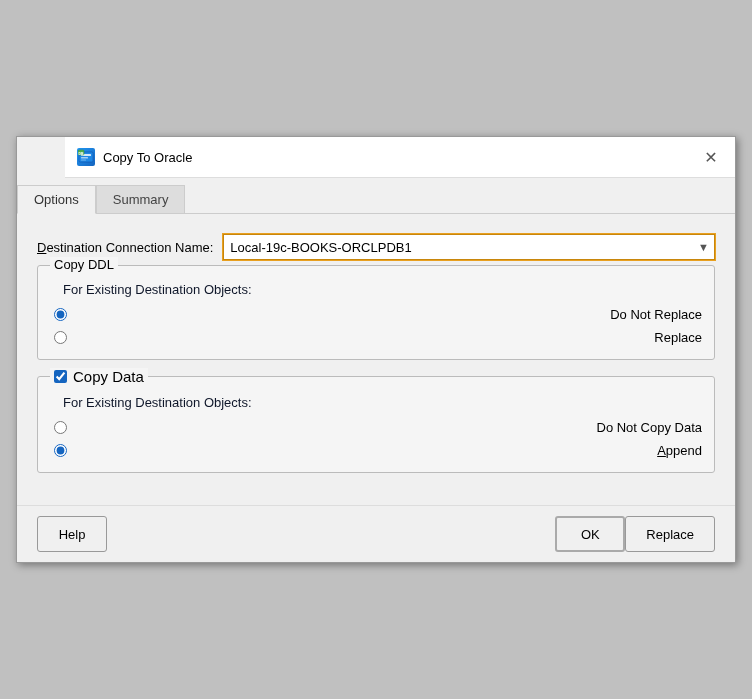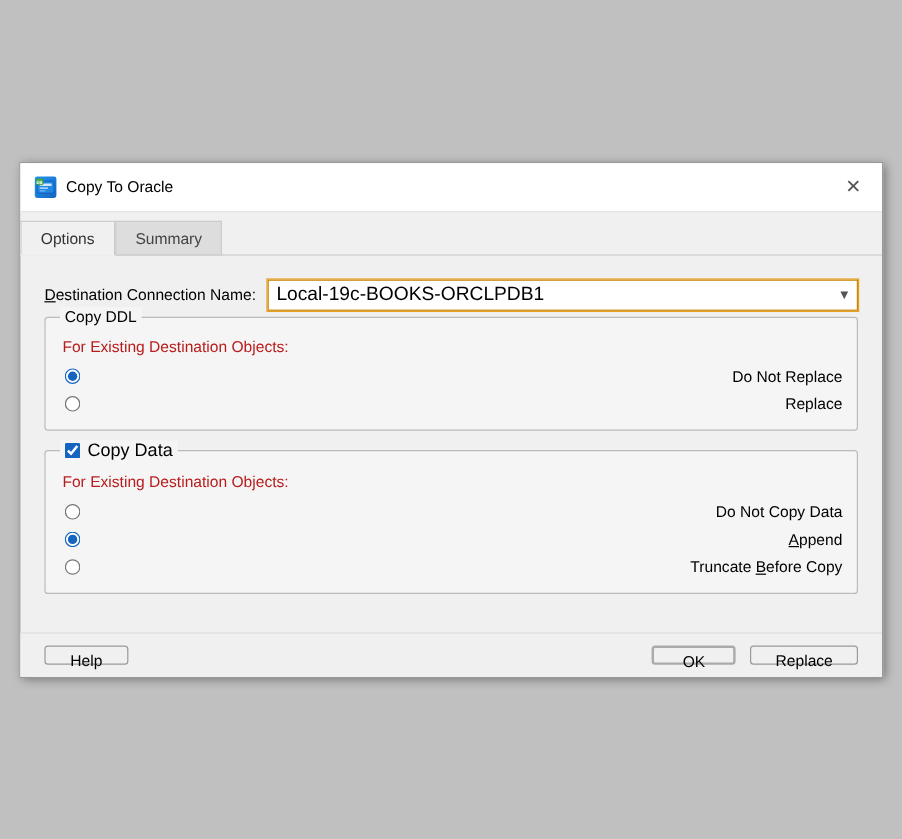--- a/index.html
+++ b/index.html
@@ -27,20 +27,21 @@
     }
 
     .title-bar {
       background: #fff;
       display: flex;
       align-items: center;
       justify-content: space-between;
       padding: 20px 12px;
       border-bottom: 1px solid #ddd;
       height: 36px;
+      margin-left: 48px;
     }
 
     .title-left {
       display: flex;
       align-items: center;
       gap: 8px;
     }
 
     .title-icon {
       width: 18px;
@@ -135,21 +136,21 @@
       position: relative;
       display: flex;
       align-items: center;
     }
 
     .select-wrapper select {
       width: 100%;
       height: 26px;
       border: 1.5px solid #c8860b;
       background: #fff;
-      font-size: 16px;
+      font-size: 13px;
       padding: 2px 24px 2px 6px;
       appearance: none;
       -webkit-appearance: none;
       outline: none;
       cursor: pointer;
       box-shadow: 0 0 0 1px #e8a020;
     }
 
     .select-arrow {
       position: absolute;
@@ -179,23 +180,23 @@
     }
 
     .group-box-title-text {
       font-size: 13px;
       font-weight: normal;
       color: #000;
     }
 
     .group-box-subtitle {
       font-size: 13px;
-      color: #b91c1c;
+      color: #0f172a;
       margin-bottom: 10px;
-      margin-left: 2px;
+      margin-left: 13px;
     }
 
     .radio-row {
       display: flex;
       align-items: center;
       gap: 6px;
       margin-bottom: 8px;
       margin-left: 4px;
       justify-content: space-between;
     }
@@ -241,27 +242,27 @@
       background: #f0f0f0;
     }
 
     .footer-btn {
       padding: 4px 20px;
       font-size: 13px;
       border: 1px solid #999;
       background: #f0f0f0;
       cursor: pointer;
       border-radius: 3px;
-      height: 16px;
+      height: 36px;
       min-width: 70px;
     }
 
     .footer-right {
       display: flex;
-      gap: 12px;
+      gap: 0;
     }
 
     .ok-btn {
       border: 2px solid #aaa;
     }
   </style>
 </head>
 <body>
 
 <div class="dialog">
@@ -330,26 +331,20 @@
       <div class="radio-row">
         <input type="radio" name="copy_data" id="data_no_copy" style="">
         <label for="data_no_copy" class="radio-label">Do Not Copy Data</label>
       </div>
       <div class="radio-row">
         <input type="radio" name="copy_data" id="data_append" checked="" style="">
         <label for="data_append" class="radio-label">
           <span class="underline">A</span><span>ppend</span>
         </label>
       </div>
-      <div class="radio-row">
-        <input type="radio" name="copy_data" id="data_truncate" style="">
-        <label for="data_truncate" class="radio-label">
-          <span>Truncate </span><span class="underline">B</span><span>efore Copy</span>
-        </label>
-      </div>
     </div>
 
   </div>
 
   <div class="dialog-footer">
     <button class="footer-btn">Help</button>
     <div class="footer-right">
       <button class="footer-btn ok-btn">OK</button>
       <button class="footer-btn">Replace</button>
     </div>

